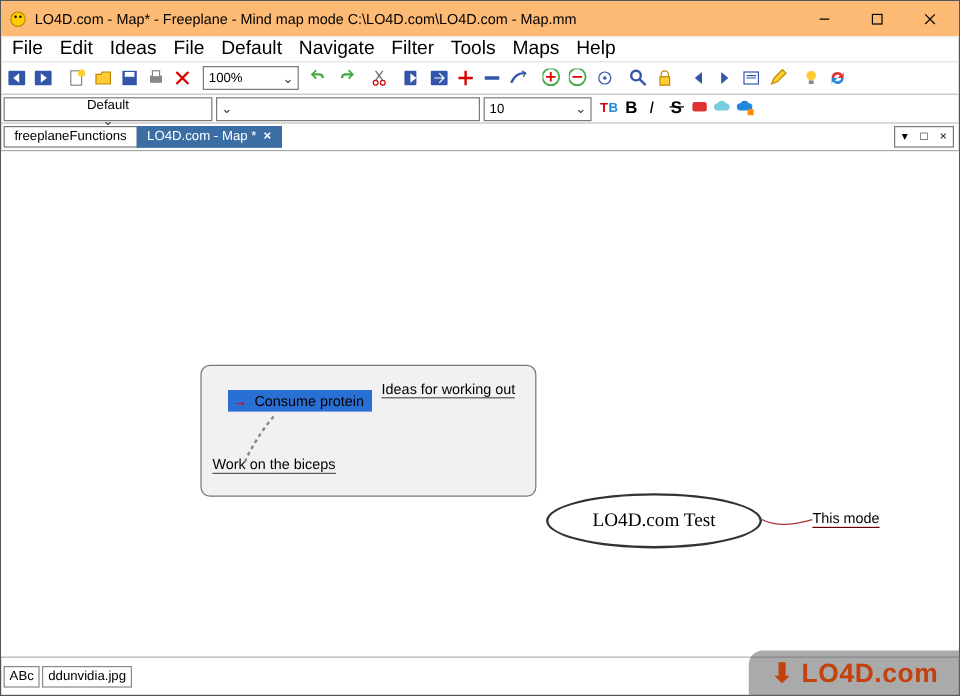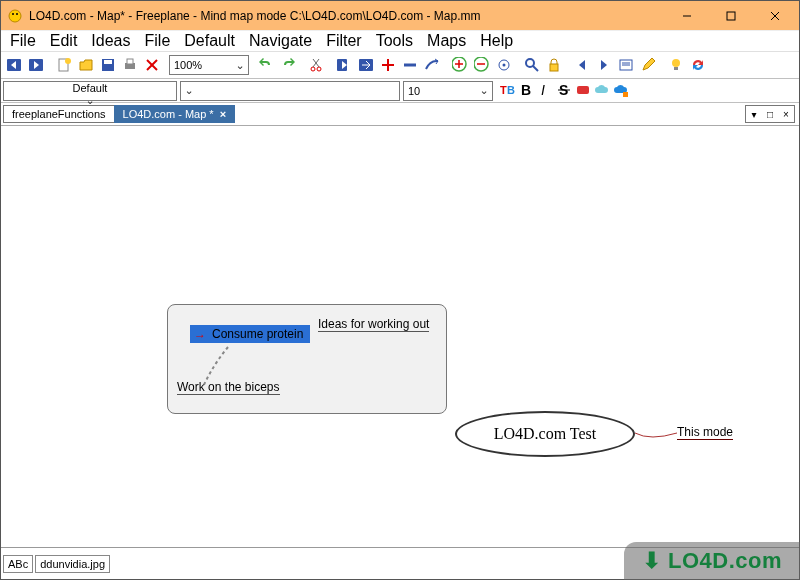--- a/index.html
+++ b/index.html
@@ -44,21 +44,21 @@
 .node-label { font-size: 12px; border-bottom: 1px solid #555; }
 .node-ideas { position: absolute; left: 150px; top: 12px; }
 .node-biceps { position: absolute; left: 9px; top: 75px; }
 
 .oval { position: absolute; left: 454px; top: 285px; width: 180px; height: 46px; border: 2px solid #333; border-radius: 50%; display: flex; align-items: center; justify-content: center; font-size: 16px; font-family: Georgia, serif; background: #fff; }
 .thisidea { position: absolute; left: 676px; top: 299px; font-size: 12px; border-bottom: 1px solid #600; }
 
 .statusbar { height: 32px; border-top: 1px solid #999; display: flex; align-items: center; padding: 0 2px; gap: 2px; }
 .statusbar .box { border: 1px solid #888; padding: 2px 4px; font-size: 11px; height: 18px; display: flex; align-items: center; }
 
-.watermark { position: absolute; right: 0; bottom: 0; font-size: 22px; color: #15803d; background: rgba(100,100,100,0.55); padding: 6px 18px; border-top-left-radius: 12px; font-family: Arial; font-weight: bold; letter-spacing:.5px; }
+.watermark { position: absolute; right: 0; bottom: 0; font-size: 22px; color: #c2410c; background: rgba(100,100,100,0.55); padding: 6px 18px; border-top-left-radius: 12px; font-family: Arial; font-weight: bold; letter-spacing:.5px; }
 
 svg.icon { width: 16px; height: 16px; }
 
 .conn-dashed { position: absolute; left: 202px; top: 219px; width: 80px; height: 50px; pointer-events:none; }
 .conn-red { position: absolute; left: 634px; top: 303px; width: 42px; height: 12px; pointer-events:none; }
 </style>
 </head>
 <body>
 
 <div class="window">

